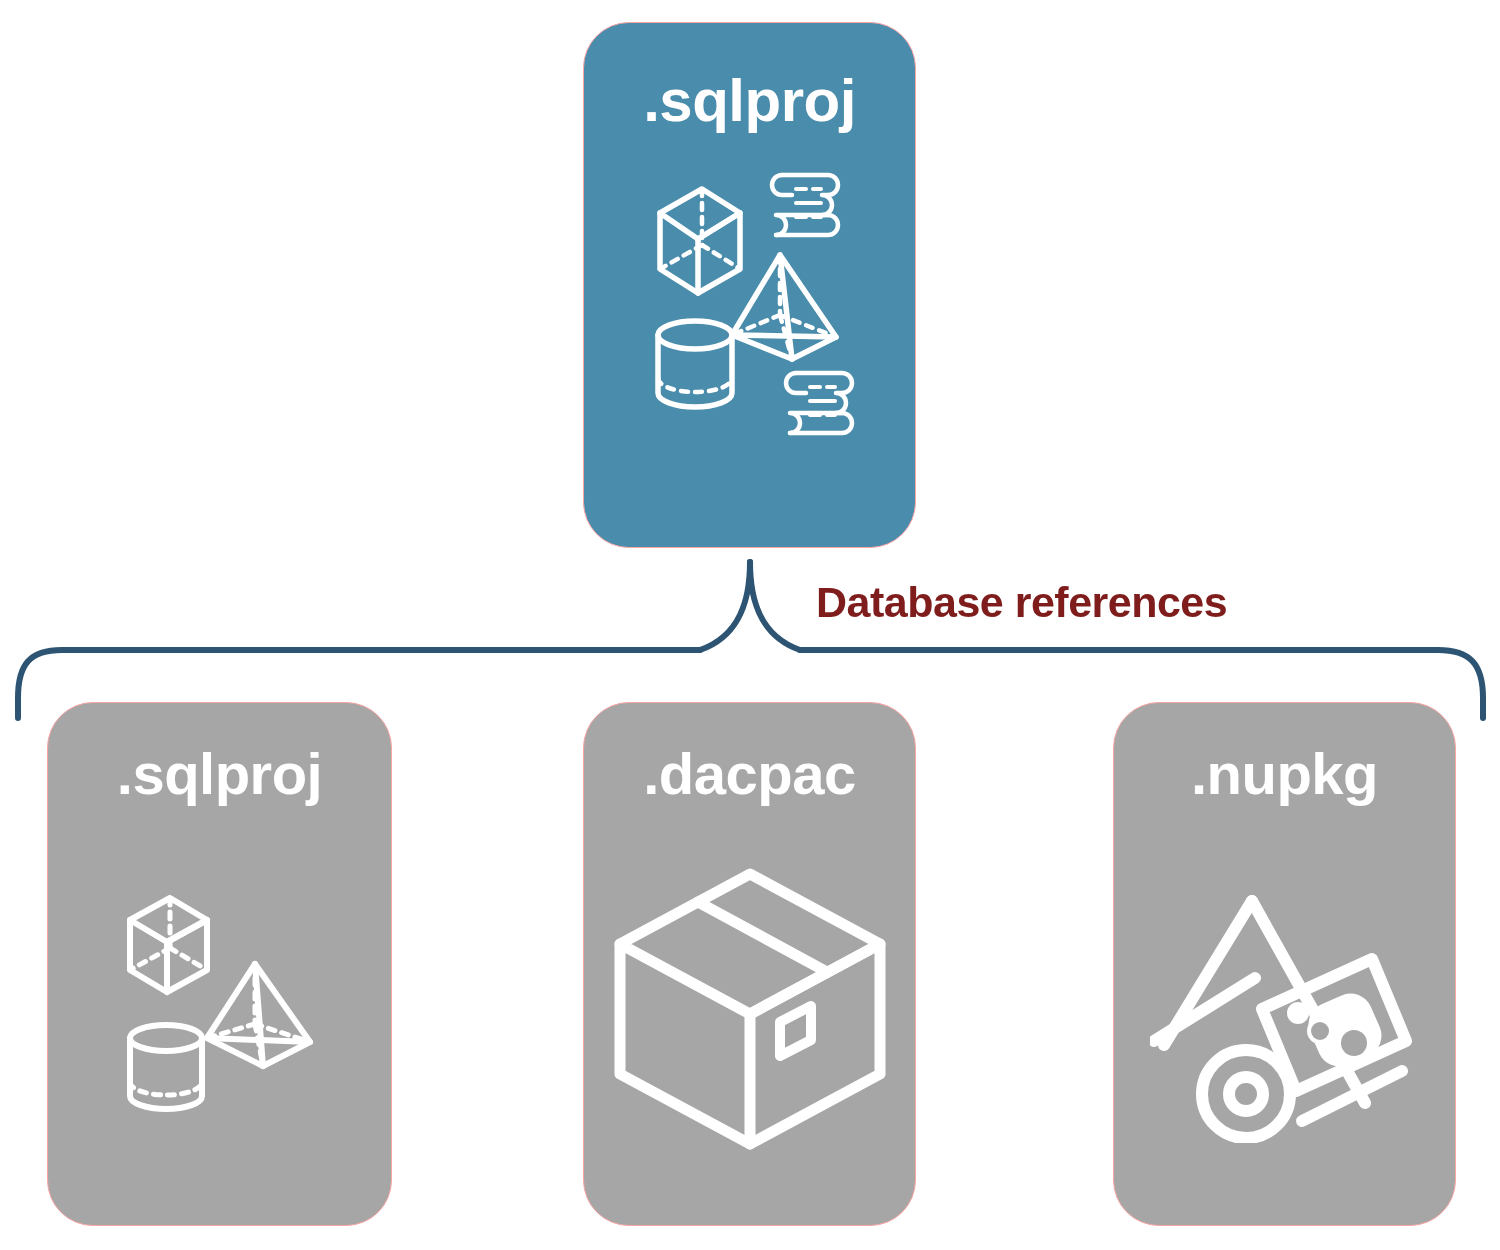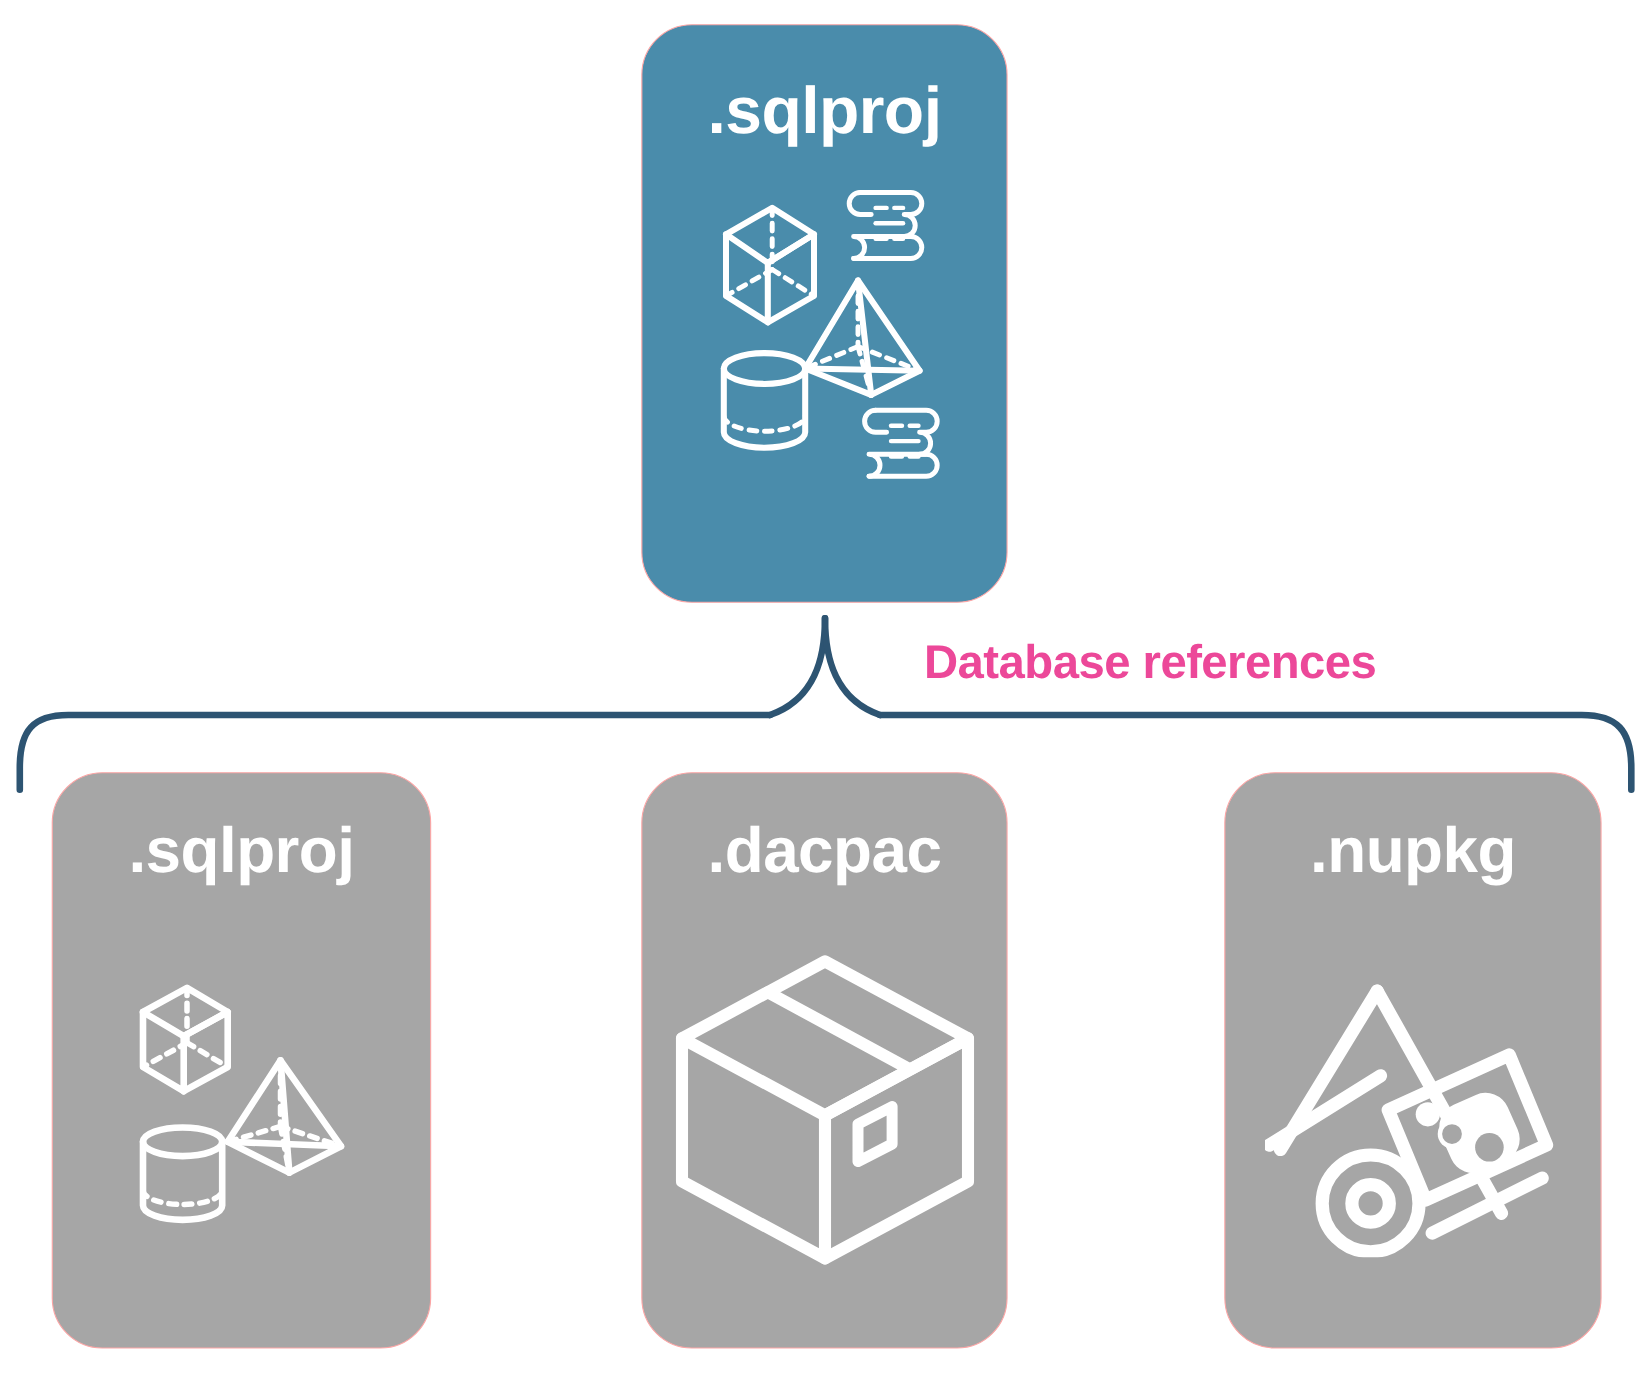--- a/index.html
+++ b/index.html
@@ -88,25 +88,25 @@
   
   #brace-svg {
     position: absolute;
     left: 0; top: 540px;
     width: 1500px;
     height: 200px;
     pointer-events: none;
   }
   #brace-label {
     position: absolute;
-    left: 840px;
+    left: 816px;
     top: 578px;
     font-size: 43px;
     font-weight: bold;
-    color: #ec4899;
+    color: #7f1d1d;
     letter-spacing: -0.5px;
     white-space: nowrap;
     user-select: none;
   }
 </style>
 </head>
 <body>
 
 <div id="stage">
 

